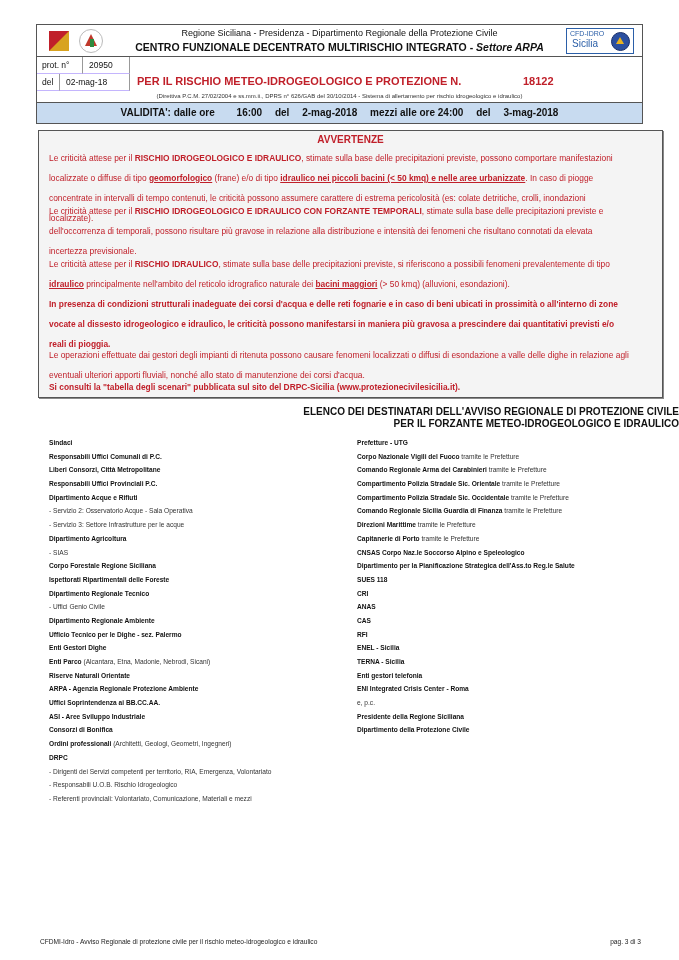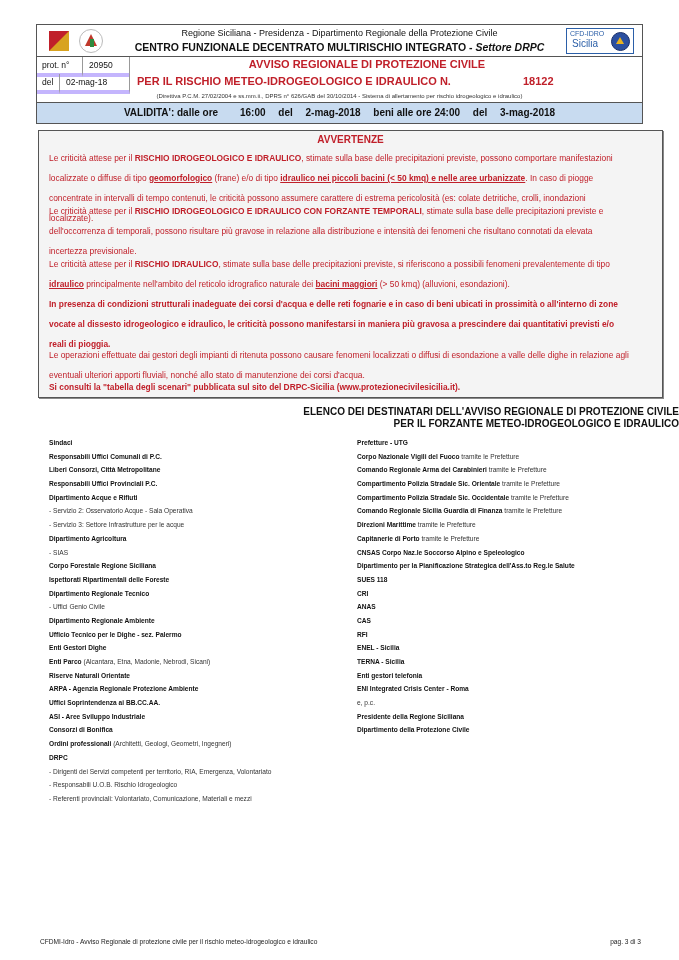--- a/index.html
+++ b/index.html
@@ -18,21 +18,21 @@
   .hdr .l2 i{font-style:italic;}
   .hdr .cfd{position:absolute;right:8px;top:3px;width:66px;height:24px;border:1px solid #2b5fa8;}
   .hdr .cfd .t1{position:absolute;left:3px;top:1px;font-size:7px;color:#2b5fa8;}
   .hdr .cfd .t2{position:absolute;left:5px;top:9px;font-size:10px;color:#2b5fa8;}
   .hdr .cfd .seal{position:absolute;right:3px;top:3px;width:17px;height:17px;border-radius:50%;background:#2b4fa0;border:1px solid #1a2f6a;}
   .hdr .cfd .seal::after{content:"";position:absolute;left:4px;top:4px;width:0;height:0;border-left:4px solid transparent;border-right:4px solid transparent;border-bottom:7px solid #e8b220;}
 
   
   .prot{position:absolute;left:36px;top:56px;width:605px;height:34px;border:1px solid #555;border-bottom:none;}
   .ptable{position:absolute;left:0;top:0;width:92px;height:34px;}
-  .pc{position:absolute;font-size:8.5px;border-right:1px solid #999;border-bottom:4px solid #c4b5fd;height:16px;line-height:16px;}
+  .pc{position:absolute;font-size:8.5px;border-right:1px solid #999;border-bottom:1px solid #c4b5fd;height:16px;line-height:16px;}
   .title1{position:absolute;left:120px;width:420px;top:1px;text-align:center;color:#c0202a;font-weight:bold;font-size:11px;}
   .title2{position:absolute;left:100px;width:460px;top:18px;color:#c0202a;font-weight:bold;font-size:11px;}
   .title2 .num{position:absolute;left:386px;top:0;}
   .directive{position:absolute;left:36px;top:90px;width:605px;height:12px;border-left:1px solid #555;border-right:1px solid #555;text-align:center;font-size:6px;color:#333;line-height:12px;}
   .valid{position:absolute;left:36px;top:102px;width:605px;height:20px;background:#c8dbf0;border:1px solid #555;line-height:20px;text-align:center;font-weight:bold;font-size:10px;color:#111;}
   .valid span{margin:0 5px;}
 
   
   .warn{position:absolute;left:38px;top:130px;width:602px;height:266px;background:#f4f4f4;border:1px solid #555;box-shadow:1px 1px 0 #888;padding-left:21px;}
   .warn .wt{position:absolute;left:0;width:100%;top:3px;text-align:center;color:#c0202a;font-weight:bold;font-size:10px;}
@@ -55,49 +55,48 @@
 
 <div class="page">
 
   <div class="hdr">
     <div class="logo1"></div>
     <div class="logo2">
         <div class="tri"></div>
         <div class="tri2"></div>
       </div>
     <div class="l1">Regione Siciliana - Presidenza - Dipartimento Regionale della Protezione Civile</div>
-    <div class="l2"><span>CENTRO FUNZIONALE DECENTRATO MULTIRISCHIO INTEGRATO - </span><i>Settore DRPC</i></div>
+    <div class="l2"><span>CENTRO FUNZIONALE DECENTRATO MULTIRISCHIO INTEGRATO - </span><i>Settore ARPA</i></div>
     <div class="cfd">
       <div class="t1">CFD-IDRO</div>
       <div class="t2">Sicilia</div>
       <div class="seal"></div>
     </div>
   </div>
 
   <div class="prot">
     <div class="ptable">
       <div class="pc" style="left:0;top:0;width:40px;padding-left:5px;">prot. n°</div>
       <div class="pc" style="left:46px;top:0;width:40px;padding-left:6px;">20950</div>
       <div class="pc" style="left:0;top:17px;width:17px;padding-left:5px;">del</div>
       <div class="pc" style="left:23px;top:17px;width:63px;padding-left:6px;">02-mag-18</div>
     </div>
-    <div class="title1">AVVISO REGIONALE DI PROTEZIONE CIVILE</div>
     <div class="title2">
-      <span>PER IL RISCHIO METEO-IDROGEOLOGICO E IDRAULICO N.</span>
+      <span>PER IL RISCHIO METEO-IDROGEOLOGICO E PROTEZIONE N.</span>
       <span class="num">18122</span>
     </div>
   </div>
   <div class="directive">(Direttiva P.C.M. 27/02/2004 e ss.mm.ii., DPRS n° 626/GAB del 30/10/2014 - Sistema di allertamento per rischio idrogeologico e idraulico)</div>
 
   <div class="valid">
     <span>VALIDITA': dalle ore</span>
     <span style="margin-left:14px">16:00</span>
     <span>del</span>
     <span>2-mag-2018</span>
-    <span>beni alle ore 24:00</span>
+    <span>mezzi alle ore 24:00</span>
     <span>del</span>
     <span>3-mag-2018</span>
   </div>
 
   <div class="warn">
     <div class="wt">AVVERTENZE</div>
     <div class="wp" style="top:17px"><span>Le criticità attese per il </span><b>RISCHIO IDROGEOLOGICO E IDRAULICO</b><span>, stimate sulla base delle precipitazioni previste, possono comportare manifestazioni localizzate o diffuse di tipo </span><u>geomorfologico</u><span> (frane) e/o di tipo </span><u>idraulico nei piccoli bacini (&lt; 50 kmq) e nelle aree urbanizzate</u><span>. In caso di piogge concentrate in intervalli di tempo contenuti, le criticità possono assumere carattere di estrema pericolosità (es: colate detritiche, crolli, inondazioni localizzate).</span></div>
     <div class="wp" style="top:70px"><span>Le criticità attese per il </span><b>RISCHIO IDROGEOLOGICO E IDRAULICO CON FORZANTE TEMPORALI</b><span>, stimate sulla base delle precipitazioni previste e dell'occorrenza di temporali, possono risultare più gravose in relazione alla distribuzione e intensità dei fenomeni che risultano connotati da elevata incertezza previsionale.</span></div>
     <div class="wp" style="top:123px"><span>Le criticità attese per il </span><b>RISCHIO IDRAULICO</b><span>, stimate sulla base delle precipitazioni previste, si riferiscono a possibili fenomeni prevalentemente di tipo </span><u>idraulico</u><span> principalmente nell'ambito del reticolo idrografico naturale dei </span><u>bacini maggiori</u><span> (&gt; 50 kmq)  (alluvioni, esondazioni).</span></div>
     <div class="wp bold" style="top:163px">In presenza di condizioni strutturali inadeguate dei corsi d'acqua e delle reti fognarie e in caso di beni ubicati in prossimità o all'interno di zone vocate al dissesto idrogeologico e idraulico, le criticità possono manifestarsi in maniera più gravosa a prescindere dai quantitativi previsti e/o reali di pioggia.</div>

